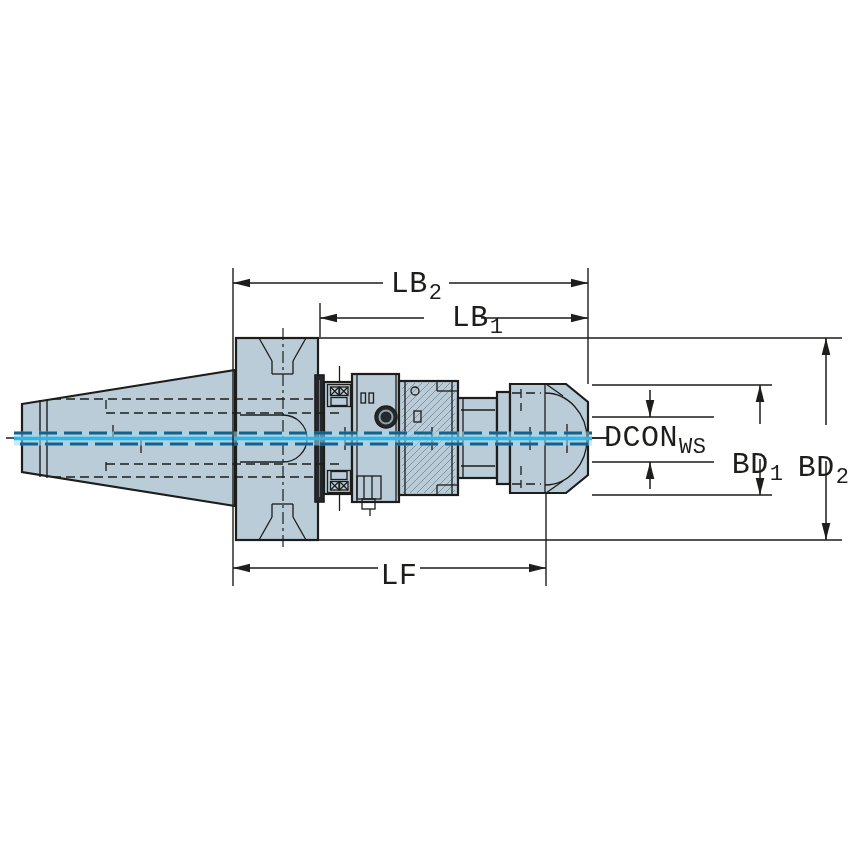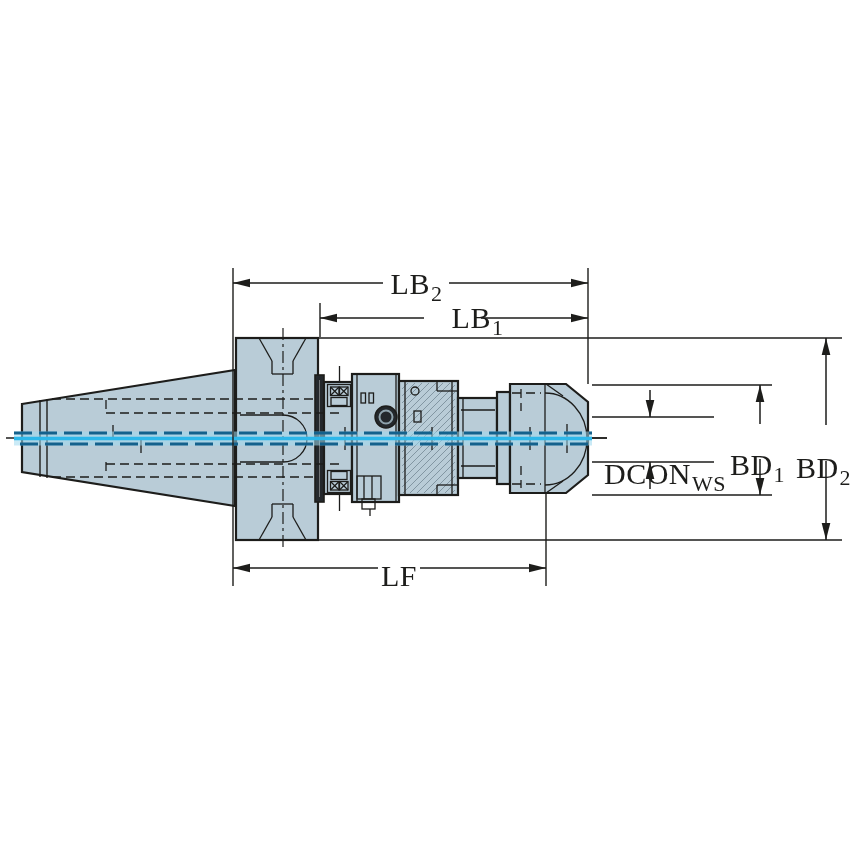--- a/index.html
+++ b/index.html
@@ -1,37 +1,37 @@
 <!DOCTYPE html>
 <html style="--background: #ffffff; --body_fill: #b9ccd7; --outline: #1d1d1b; --section_dark: #24282c; --centerline_cyan: #2db7e9; --centerline_dark: #14618c; --centerline_halo: #9fd9ee; --text: #1d1d1b;"><head>
 <meta charset="utf-8">
 <style>
   html,body{margin:0;padding:0;background:#fff;}
   #canvas{position:relative;width:854px;height:854px;background:var(--background,#fff);
-          font-family:Liberation Serif, serif;overflow:hidden;}
+          font-family:Liberation Mono, monospace;overflow:hidden;}
   svg{position:absolute;left:0;top:0;}
 
   
   .body{fill:var(--body_fill);stroke:var(--outline);stroke-width:2.2;}
   .dark{fill:var(--section_dark);stroke:var(--outline);stroke-width:1.6;}
   .det{fill:none;stroke:var(--outline);stroke-width:1.3;}
   .thin{fill:none;stroke:var(--outline);stroke-width:1.4;}
   .dash{fill:none;stroke:var(--outline);stroke-width:1.3;stroke-dasharray:9 5;}
   .dashdot{fill:none;stroke:var(--outline);stroke-width:1.2;stroke-dasharray:12 4 3 4;}
   .dim{fill:none;stroke:var(--outline);stroke-width:1.5;}
   .arrow{fill:var(--outline);stroke:none;}
   .cl-halo{fill:var(--centerline_halo);}
   .cl-dark{stroke:var(--centerline_dark);stroke-width:3;stroke-dasharray:18 7;fill:none;}
   .cl-cyan{stroke:var(--centerline_cyan);stroke-width:3.5;fill:none;}
 
   
   .dim-label{position:absolute;transform:translate(-50%,-50%);color:var(--text);
              font-size:30px;letter-spacing:0.5px;white-space:nowrap;line-height:1;}
   .dim-label .sub{font-size:22px;position:relative;top:7px;left:1px;}
-  .dim-label-left{transform:translate(0,-50%);margin-top:36px;}
+  .dim-label-left{transform:translate(0,-50%);}
 </style>
 </head>
 <body>
 
 <div id="canvas">
 <svg width="854" height="854" viewBox="0 0 854 854">
   <defs>
     <pattern id="knurl" width="7" height="7" patternUnits="userSpaceOnUse" patternTransform="rotate(0)">
       <path d="M0,7 L7,0" stroke="rgba(30,50,62,0.35)" stroke-width="1"></path>
     </pattern>

